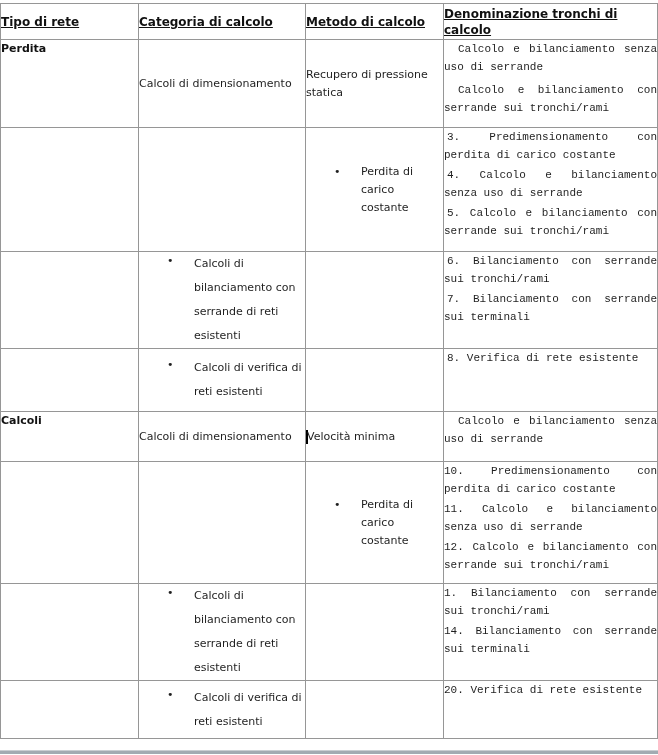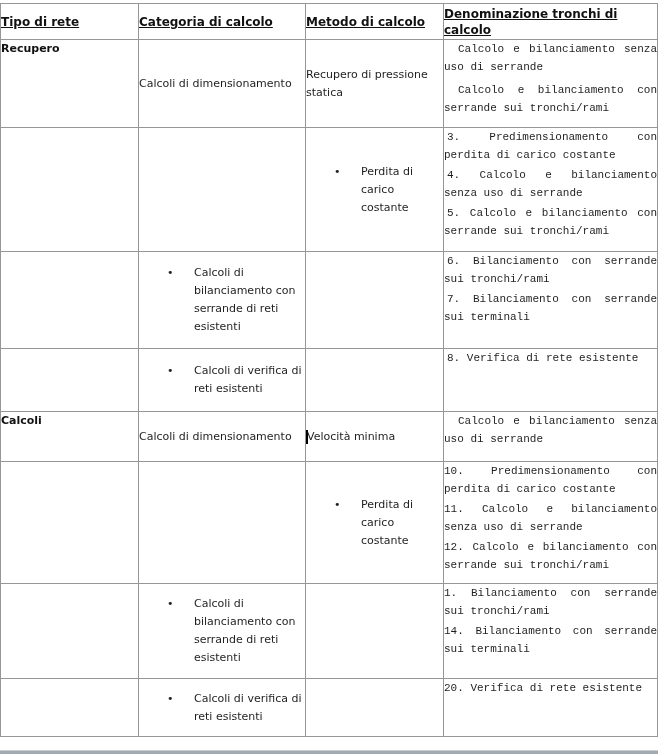--- a/index.html
+++ b/index.html
@@ -50,21 +50,21 @@
     display: flex;
     align-items: flex-start;
   }
   .c2 .bullet-item { padding-left: 28px; }
   .c3 .bullet-item { padding-left: 28px; }
   .bullet-glyph {
     flex: 0 0 27px;
     font-size: 11px;
     line-height: 18px;
   }
-  .c2 .bullet-text { width: 108px; line-height: 18px; }
+  .c2 .bullet-text { width: 108px; line-height: 24px; }
   .c3 .bullet-text { width: 74px; line-height: 18px; }
   .opt {
     margin: 0 0 2px 0;
     text-align: justify;
     line-height: 18px;
     font-family: Liberation Mono, monospace;
   }
   .opt.indent { text-indent: 14px; margin-bottom: 5px; }
   .opt.num1 { text-indent: 3px; }
   .opt:last-child { margin-bottom: 0; }
@@ -102,21 +102,21 @@
         <th class="hdr">Tipo di rete</th>
         <th class="hdr">Categoria di calcolo</th>
         <th class="hdr">Metodo di calcolo</th>
         <th class="hdr">Denominazione tronchi di calcolo</th>
       </tr>
     </thead>
     <tbody>
 
       <tr style="height:88px">
         <td class="c1">
-          <span class="tipo-label">Recupero</span>
+          <span class="tipo-label">Perdita</span>
         </td>
         <td class="c2">
           <div class="plain">Calcoli di dimensionamento</div>
         </td>
         <td class="c3">
           <div class="plain">Recupero di pressione statica</div>
         </td>
         <td class="c4">
           <p class="opt indent">Calcolo e bilanciamento senza uso di serrande</p>
           <p class="opt indent">Calcolo e bilanciamento con serrande sui tronchi/rami</p>

